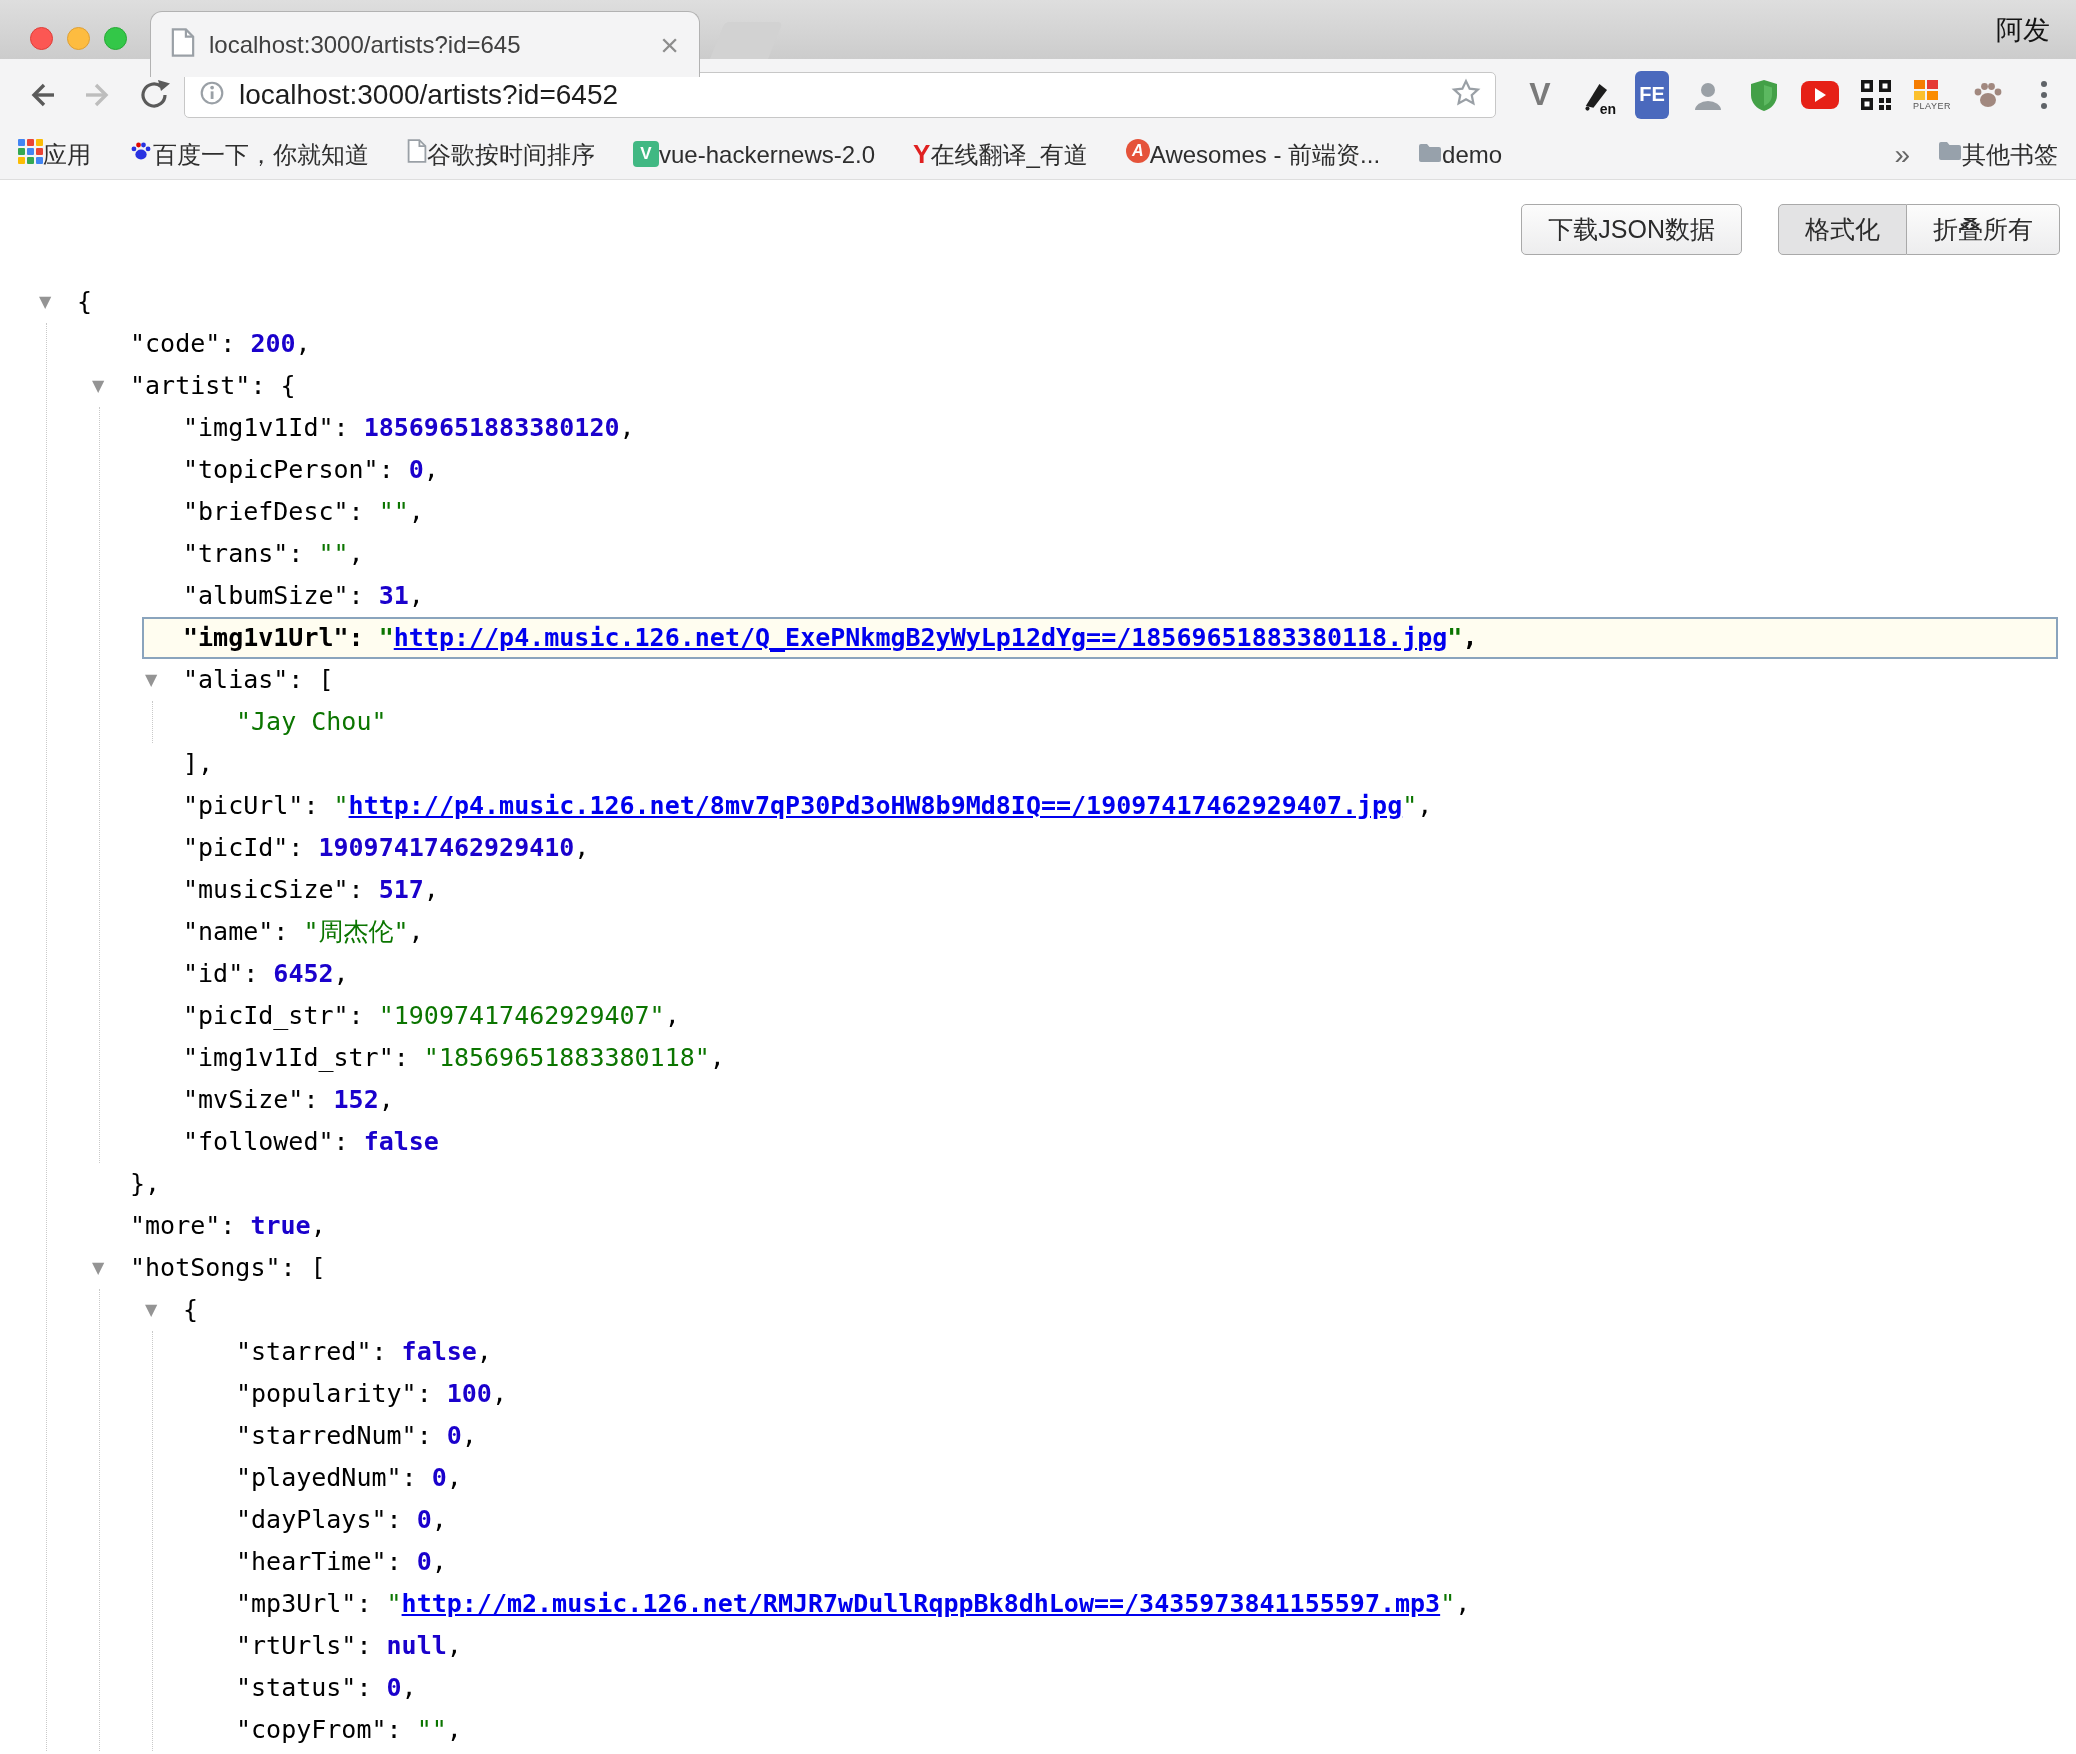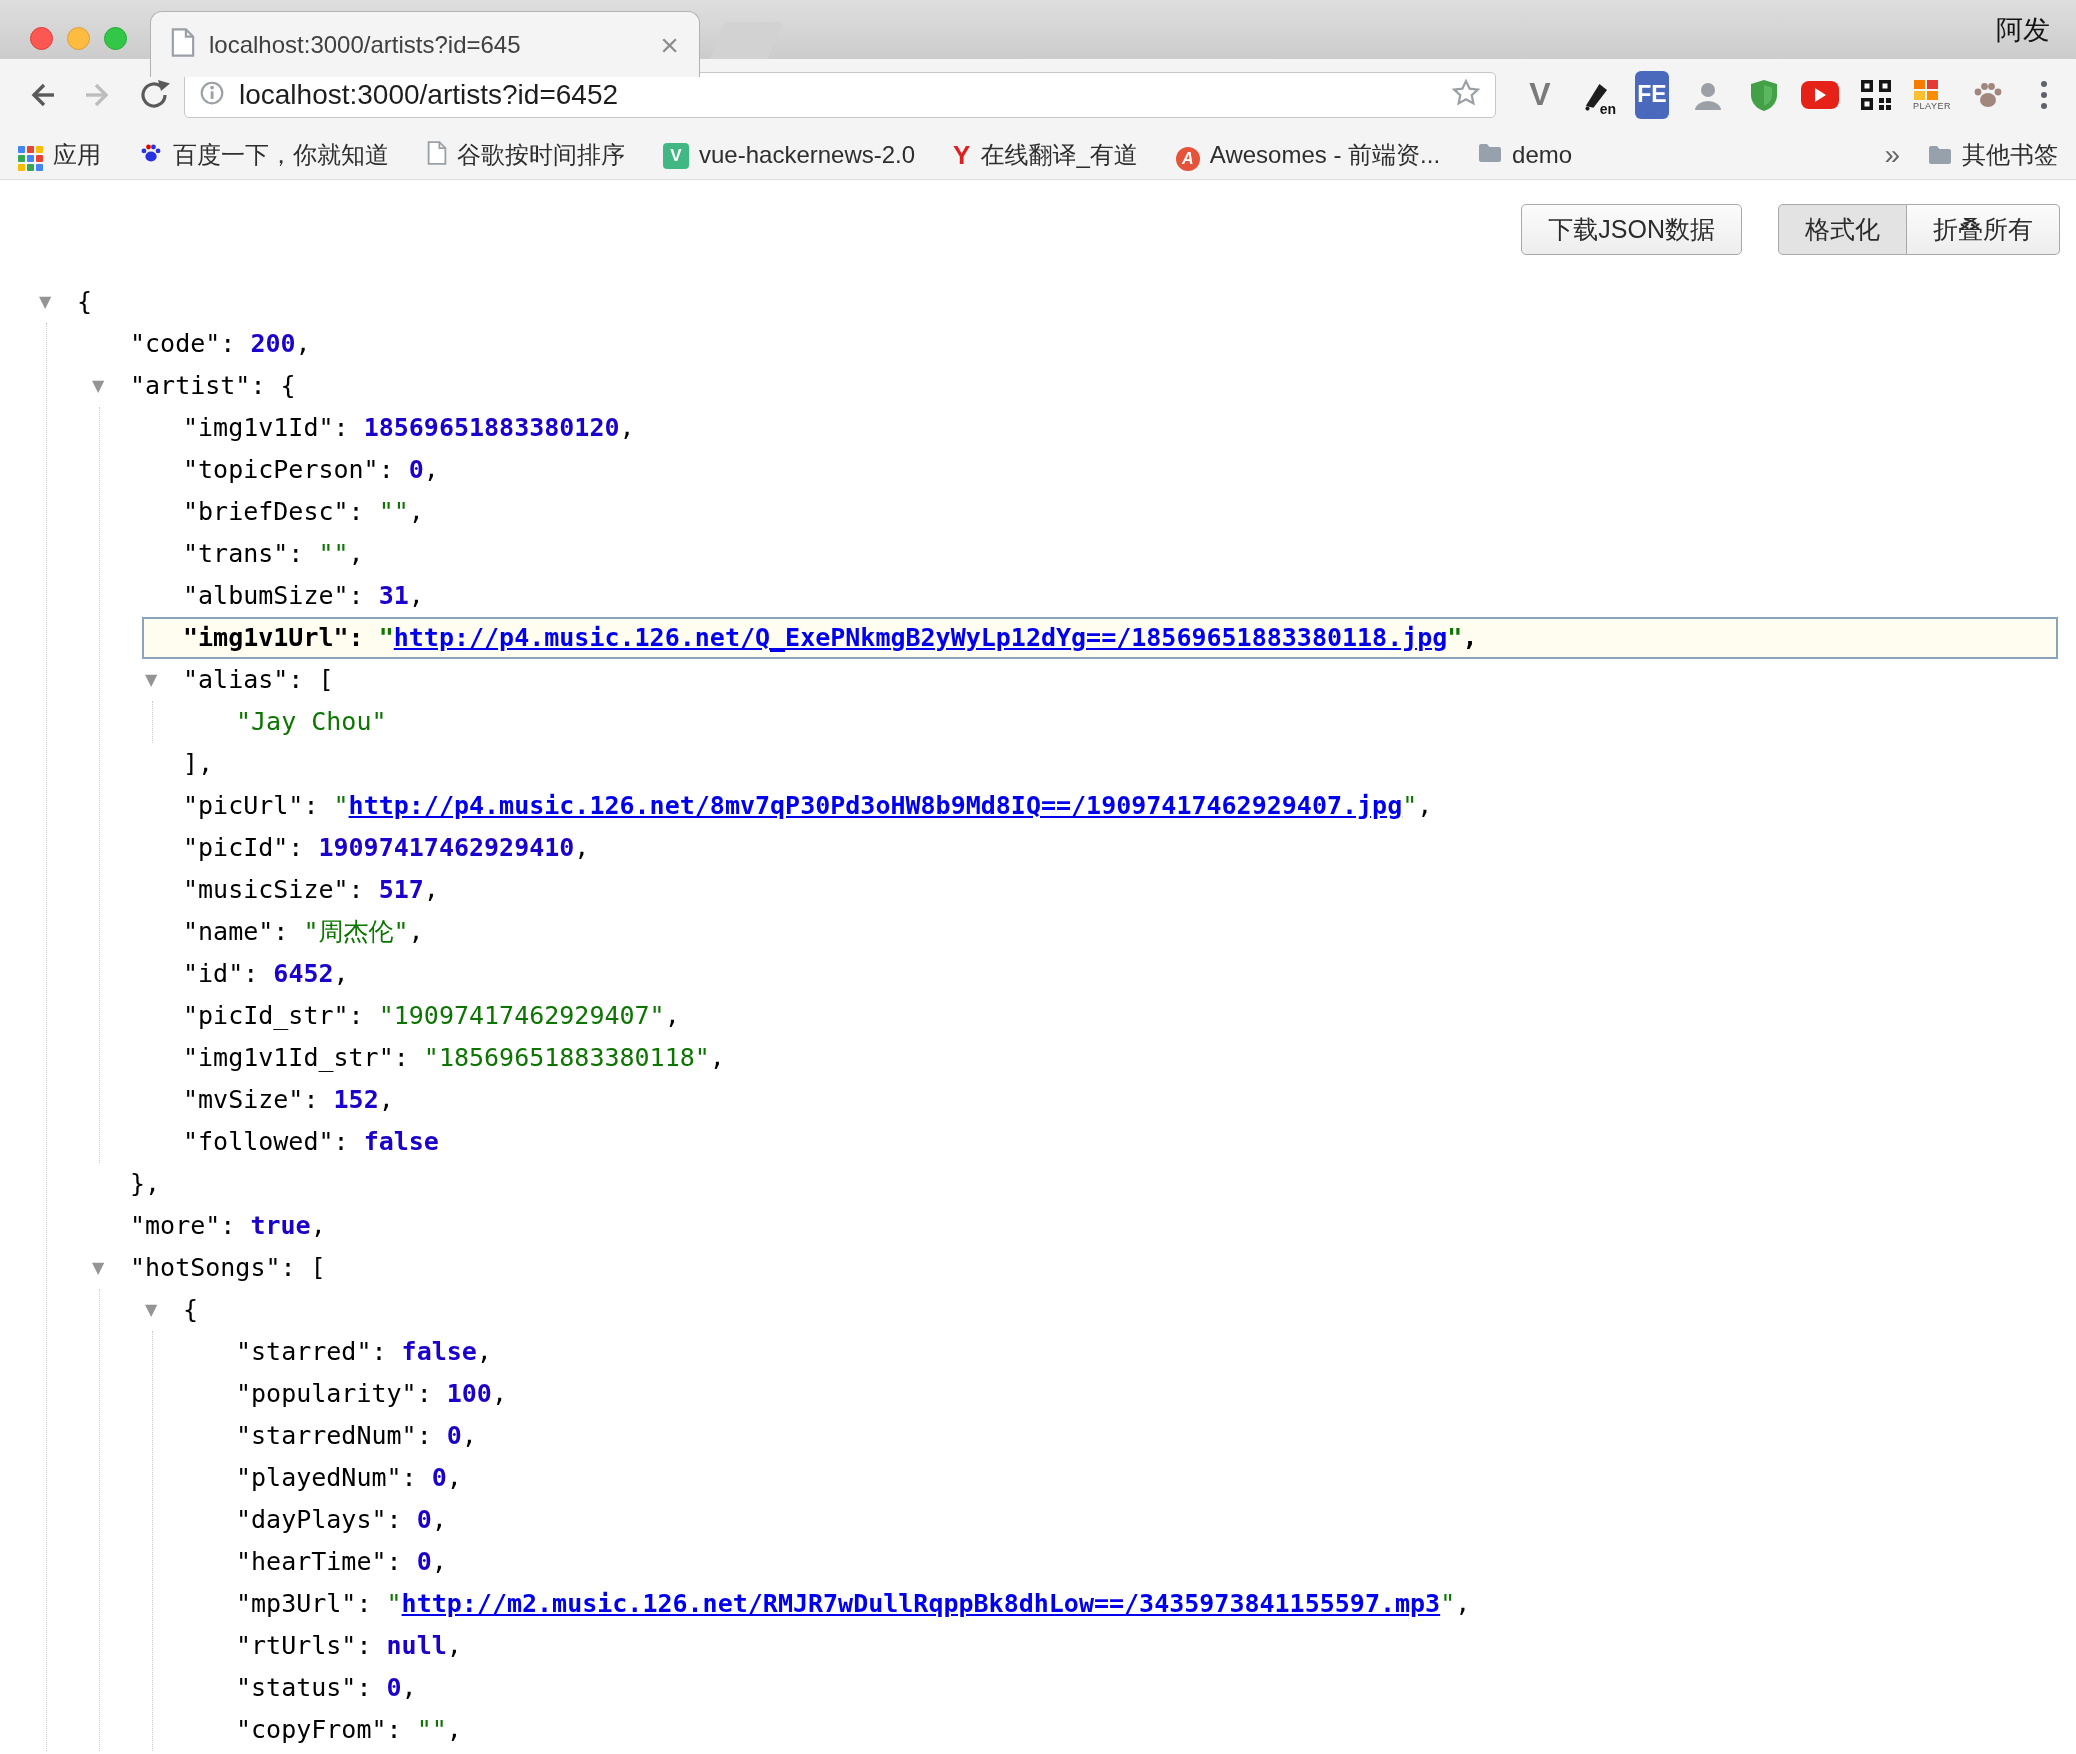--- a/index.html
+++ b/index.html
@@ -24,34 +24,34 @@
 
   
   .toolbar{position:relative;height:71px;background:#f4f4f5;display:flex;align-items:center;padding-left:14px}
   .navbtn{width:56px;height:56px;display:flex;align-items:center;justify-content:center}
   .omnibox{width:1312px;height:46px;background:#fff;border:1px solid #c7c7c7;border-radius:5px;
     margin-left:2px;display:flex;align-items:center;padding:0 14px}
   .url{margin-left:14px;font-size:28px;color:#1d1d1d;flex:1;white-space:nowrap;overflow:hidden}
   .extrow{margin-left:auto;display:flex;align-items:center;gap:16px;padding-right:12px}
   .ext{width:40px;height:40px;display:flex;align-items:center;justify-content:center;position:relative}
   .ext-v{font-size:32px;font-weight:bold;color:#7a7a7a}
-  .fe-box{width:34px;height:48px;background:#4a69bd;border-radius:6px;color:#fff;font-size:23px;
+  .fe-box{width:34px;height:48px;background:#4a69bd;border-radius:6px;color:#fff;font-size:20px;
     font-weight:bold;display:flex;align-items:center;justify-content:center}
   .yt-box{width:38px;height:28px;background:#e62117;border-radius:8px;display:flex;align-items:center;justify-content:center}
   .yt-tri{width:0;height:0;border-left:11px solid #fff;border-top:7px solid transparent;border-bottom:7px solid transparent}
   .player-wrap{display:flex;flex-direction:column;}
   .player-label{font-size:9px;color:#555;letter-spacing:.5px}
   .dots{display:flex;flex-direction:column;gap:5px}
   .dots i{width:6px;height:6px;border-radius:50%;background:#5f6368}
   .en-label{position:absolute;right:0;bottom:-2px;font-size:14px;color:#111;font-weight:bold}
 
   
   .bookmarks{height:50px;background:#f4f4f5;border-bottom:1px solid #dedede;display:flex;
     align-items:center;padding:0 18px;font-size:24px;color:#2e2e2e}
-  .bm{display:flex;align-items:flex-end;gap:10px;margin-right:38px;white-space:nowrap}
+  .bm{display:flex;align-items:flex-start;margin-right:38px;white-space:nowrap}
   .bm-right{margin-left:auto;display:flex;align-items:center;gap:28px}
   .bm-right .bm{margin-right:0}
   .apps-grid{display:grid;grid-template-columns:repeat(3,7px);grid-template-rows:repeat(3,7px);gap:2px}
   .apps-grid i{border-radius:1px}
   .chev{font-size:28px;color:#666}
   .vue-box{width:26px;height:26px;background:#41b883;border-radius:4px;color:#fff;font-weight:bold;
     font-size:17px;display:flex;align-items:center;justify-content:center}
   .yd{color:#e02020;font-weight:bold;font-size:26px}
   .aw{width:24px;height:24px;border-radius:50%;background:#e5533a;color:#fff;font-size:16px;
     font-style:italic;font-weight:bold;display:flex;align-items:center;justify-content:center}

